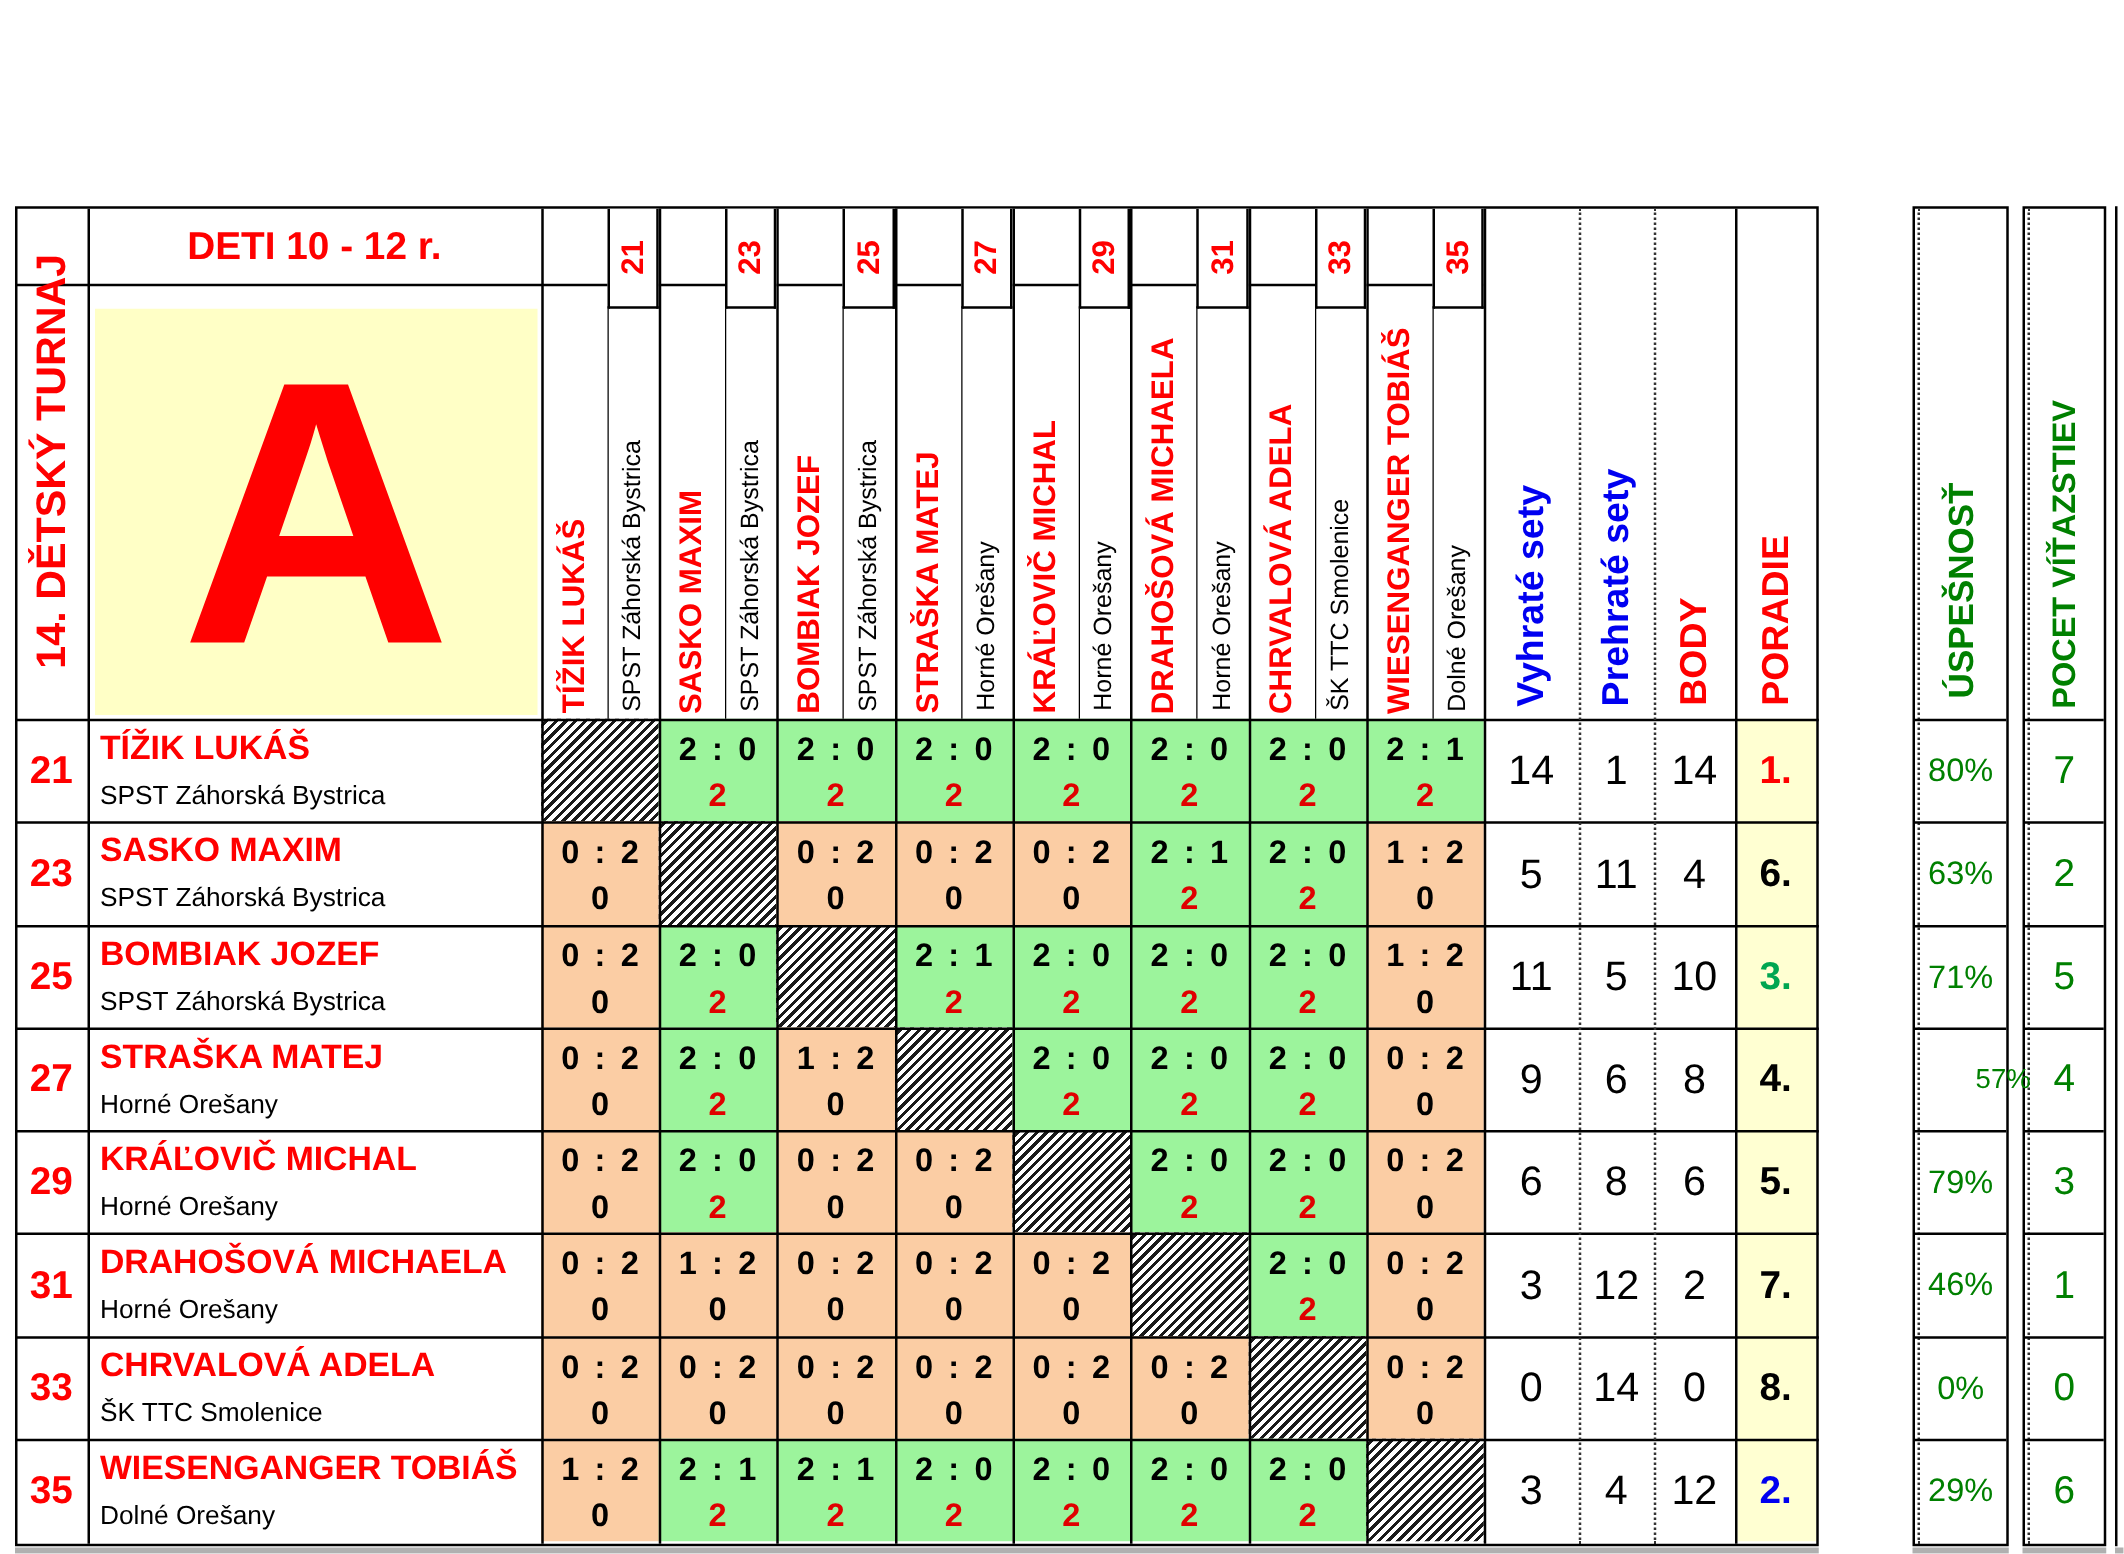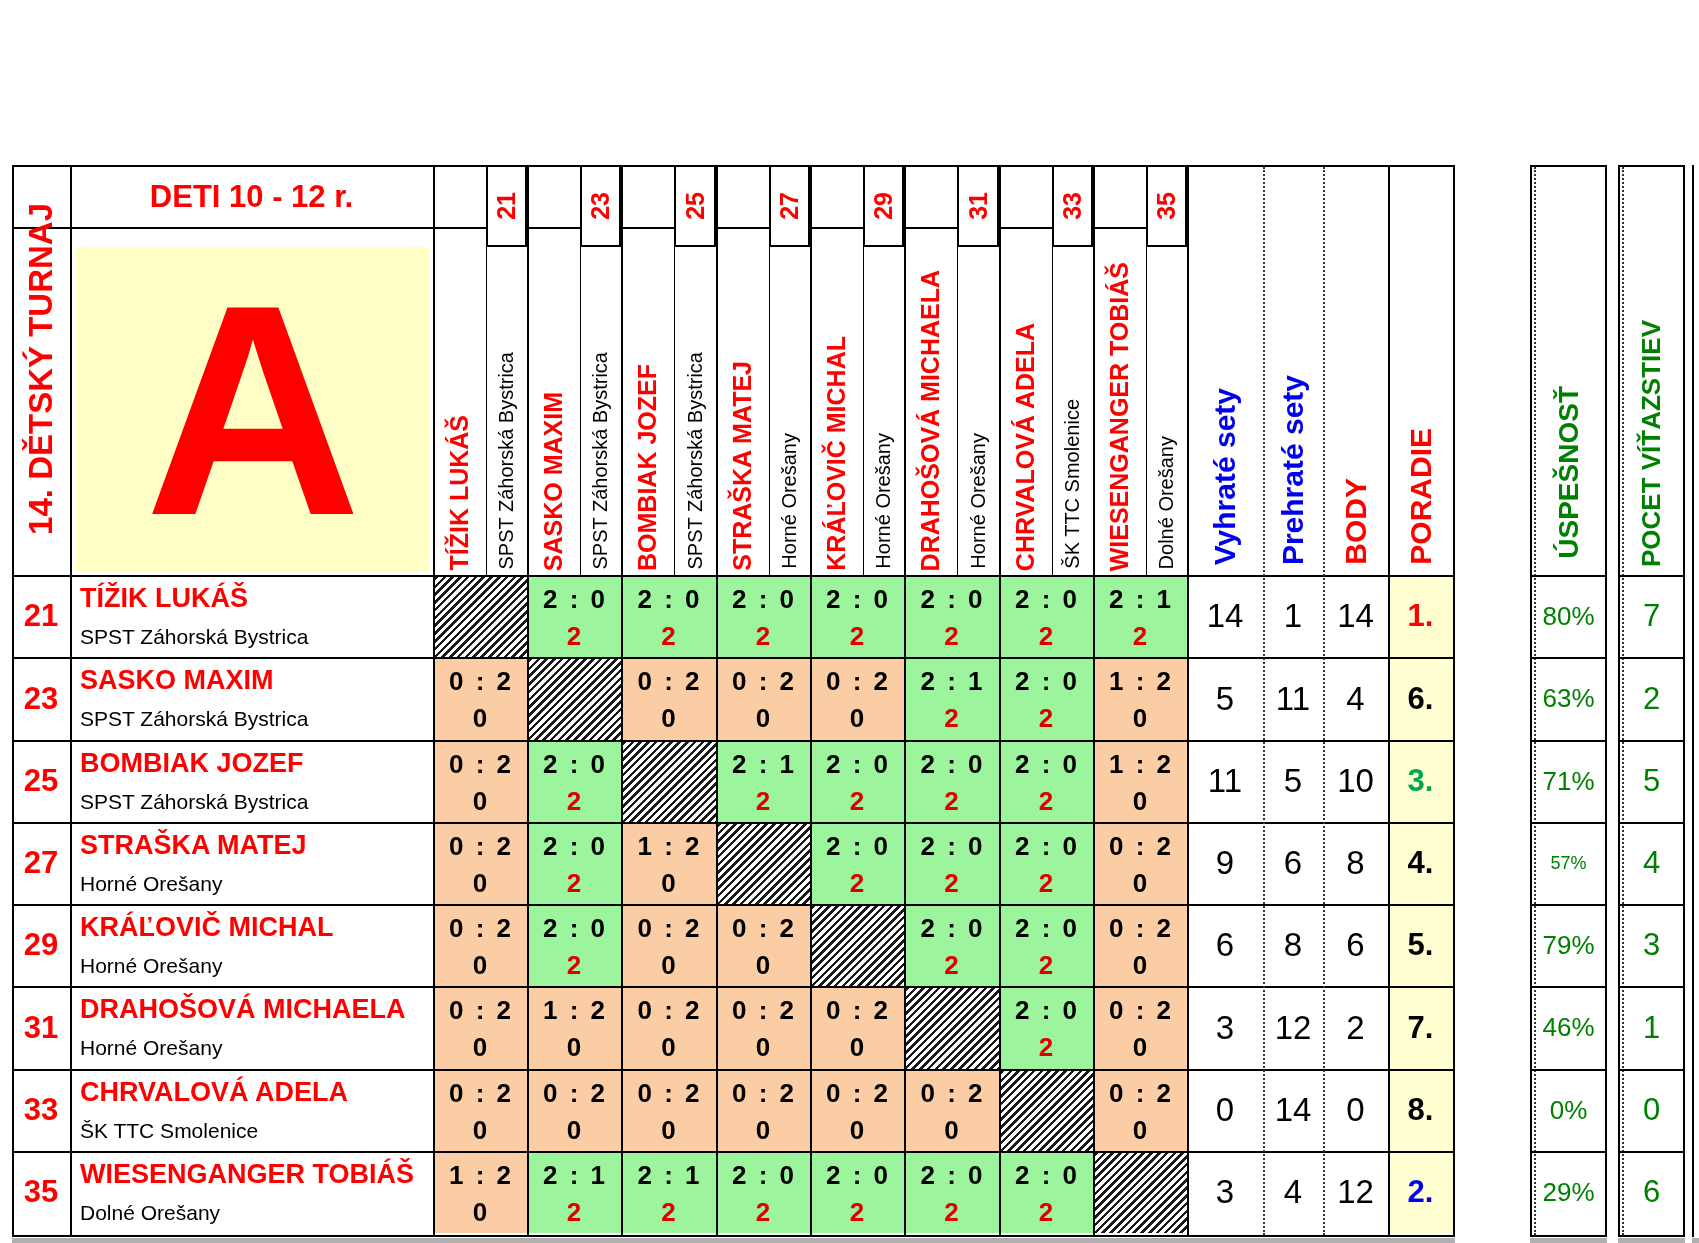--- a/index.html
+++ b/index.html
@@ -441,21 +441,21 @@
       <div class="flexcc" style="position: absolute; left: 1388px; top: 740px; width: 65px; height: 82px; font-size: 31px; font-weight: bold; color: rgb(0, 166, 81);">3.</div>
       <div class="flexcc" style="position: absolute; left: 1530px; top: 740px; width: 77px; height: 82px; font-size: 26px; color: rgb(0, 128, 0);">71%</div>
       <div class="flexcc" style="position: absolute; left: 1618px; top: 740px; width: 67px; height: 82px; font-size: 31px; color: rgb(0, 128, 0);">5</div>
       <div class="flexcc" style="position: absolute; left: 12px; top: 822px; width: 58px; height: 82px; color: rgb(255, 0, 0); font-weight: bold; font-size: 31px;">27</div>
       <div style="position: absolute; left: 80px; top: 828px; width: 349px; height: 36px; color: rgb(255, 0, 0); font-weight: bold; font-size: 27px; line-height: 34px; white-space: nowrap;">STRAŠKA MATEJ</div>
       <div style="position: absolute; left: 80px; top: 870px; width: 349px; height: 30px; color: rgb(0, 0, 0); font-size: 21px; line-height: 28px; white-space: nowrap;">Horné Orešany</div>
       <div class="flexcc" style="position: absolute; left: 1187px; top: 822px; width: 76px; height: 82px; font-size: 33px; color: rgb(0, 0, 0);">9</div>
       <div class="flexcc" style="position: absolute; left: 1263px; top: 822px; width: 60px; height: 82px; font-size: 33px; color: rgb(0, 0, 0);">6</div>
       <div class="flexcc" style="position: absolute; left: 1323px; top: 822px; width: 65px; height: 82px; font-size: 33px; color: rgb(0, 0, 0);">8</div>
       <div class="flexcc" style="position: absolute; left: 1388px; top: 822px; width: 65px; height: 82px; font-size: 31px; font-weight: bold; color: rgb(0, 0, 0);">4.</div>
-      <div class="flexcc" style="position: absolute; left: 1530px; top: 822px; width: 77px; height: 82px; font-size: 18px; color: rgb(0, 128, 0);">57%</div>
+      <div class="flexcc" style="position: absolute; left: 1530px; top: 822px; width: 77px; height: 82px; font-size: 22px; color: rgb(0, 128, 0); padding-left: 34px;">57%</div>
       <div class="flexcc" style="position: absolute; left: 1618px; top: 822px; width: 67px; height: 82px; font-size: 31px; color: rgb(0, 128, 0);">4</div>
       <div class="flexcc" style="position: absolute; left: 12px; top: 904px; width: 58px; height: 82px; color: rgb(255, 0, 0); font-weight: bold; font-size: 31px;">29</div>
       <div style="position: absolute; left: 80px; top: 910px; width: 349px; height: 36px; color: rgb(255, 0, 0); font-weight: bold; font-size: 27px; line-height: 34px; white-space: nowrap;">KRÁĽOVIČ MICHAL</div>
       <div style="position: absolute; left: 80px; top: 952px; width: 349px; height: 30px; color: rgb(0, 0, 0); font-size: 21px; line-height: 28px; white-space: nowrap;">Horné Orešany</div>
       <div class="flexcc" style="position: absolute; left: 1187px; top: 904px; width: 76px; height: 82px; font-size: 33px; color: rgb(0, 0, 0);">6</div>
       <div class="flexcc" style="position: absolute; left: 1263px; top: 904px; width: 60px; height: 82px; font-size: 33px; color: rgb(0, 0, 0);">8</div>
       <div class="flexcc" style="position: absolute; left: 1323px; top: 904px; width: 65px; height: 82px; font-size: 33px; color: rgb(0, 0, 0);">6</div>
       <div class="flexcc" style="position: absolute; left: 1388px; top: 904px; width: 65px; height: 82px; font-size: 31px; font-weight: bold; color: rgb(0, 0, 0);">5.</div>
       <div class="flexcc" style="position: absolute; left: 1530px; top: 904px; width: 77px; height: 82px; font-size: 26px; color: rgb(0, 128, 0);">79%</div>
       <div class="flexcc" style="position: absolute; left: 1618px; top: 904px; width: 67px; height: 82px; font-size: 31px; color: rgb(0, 128, 0);">3</div>

